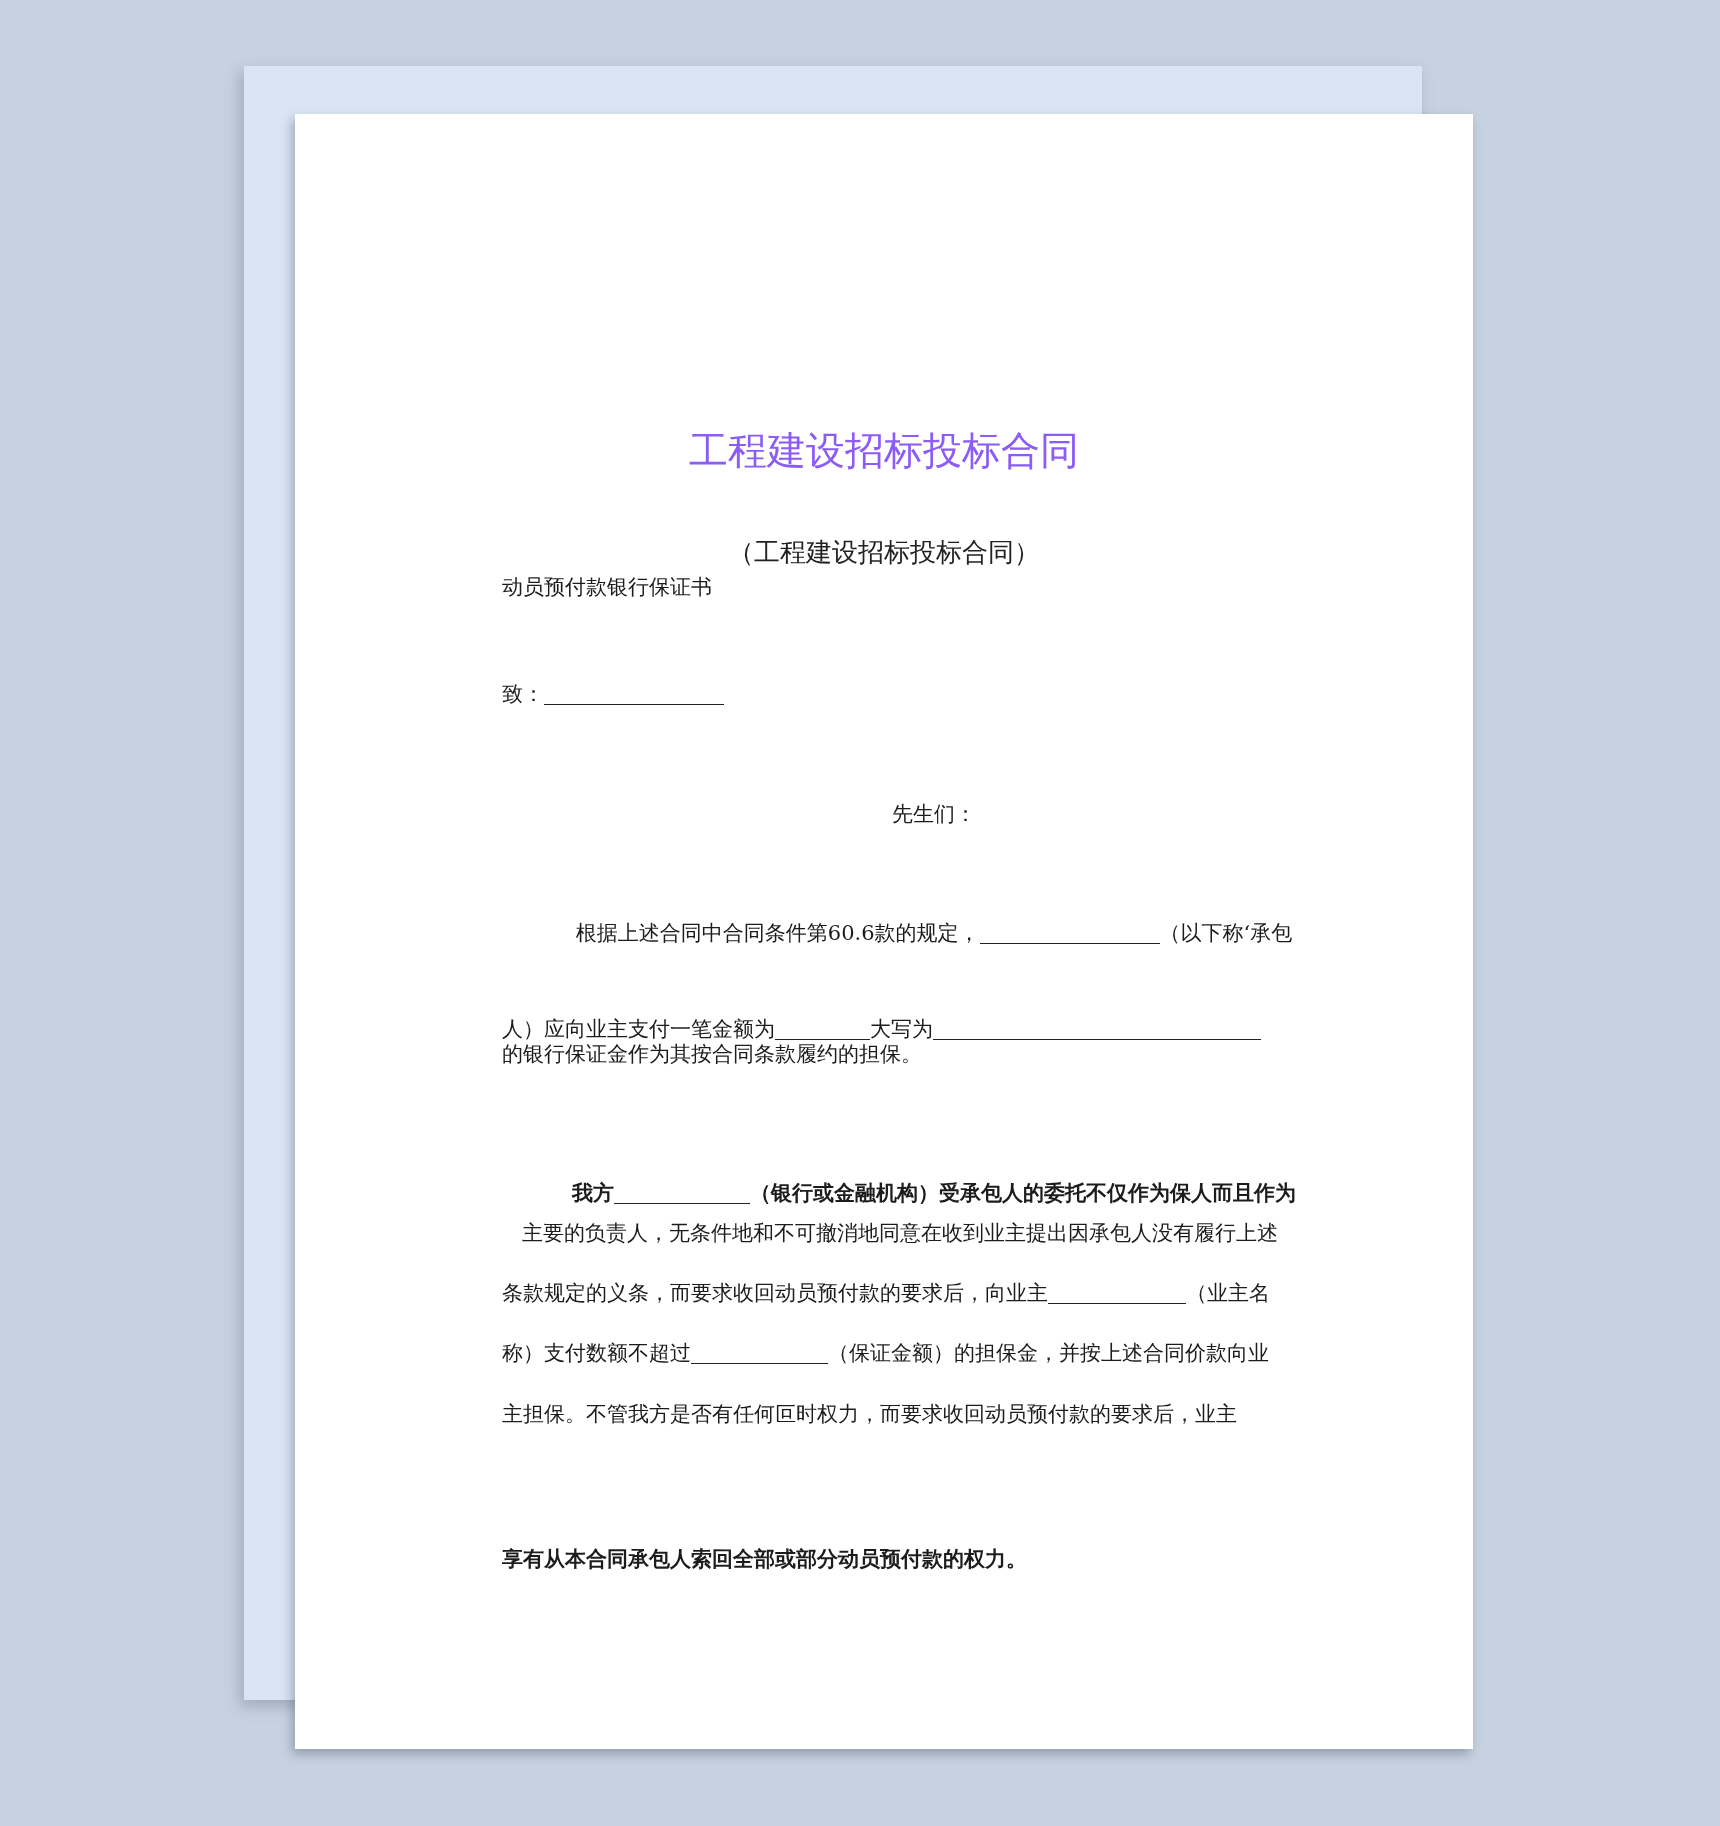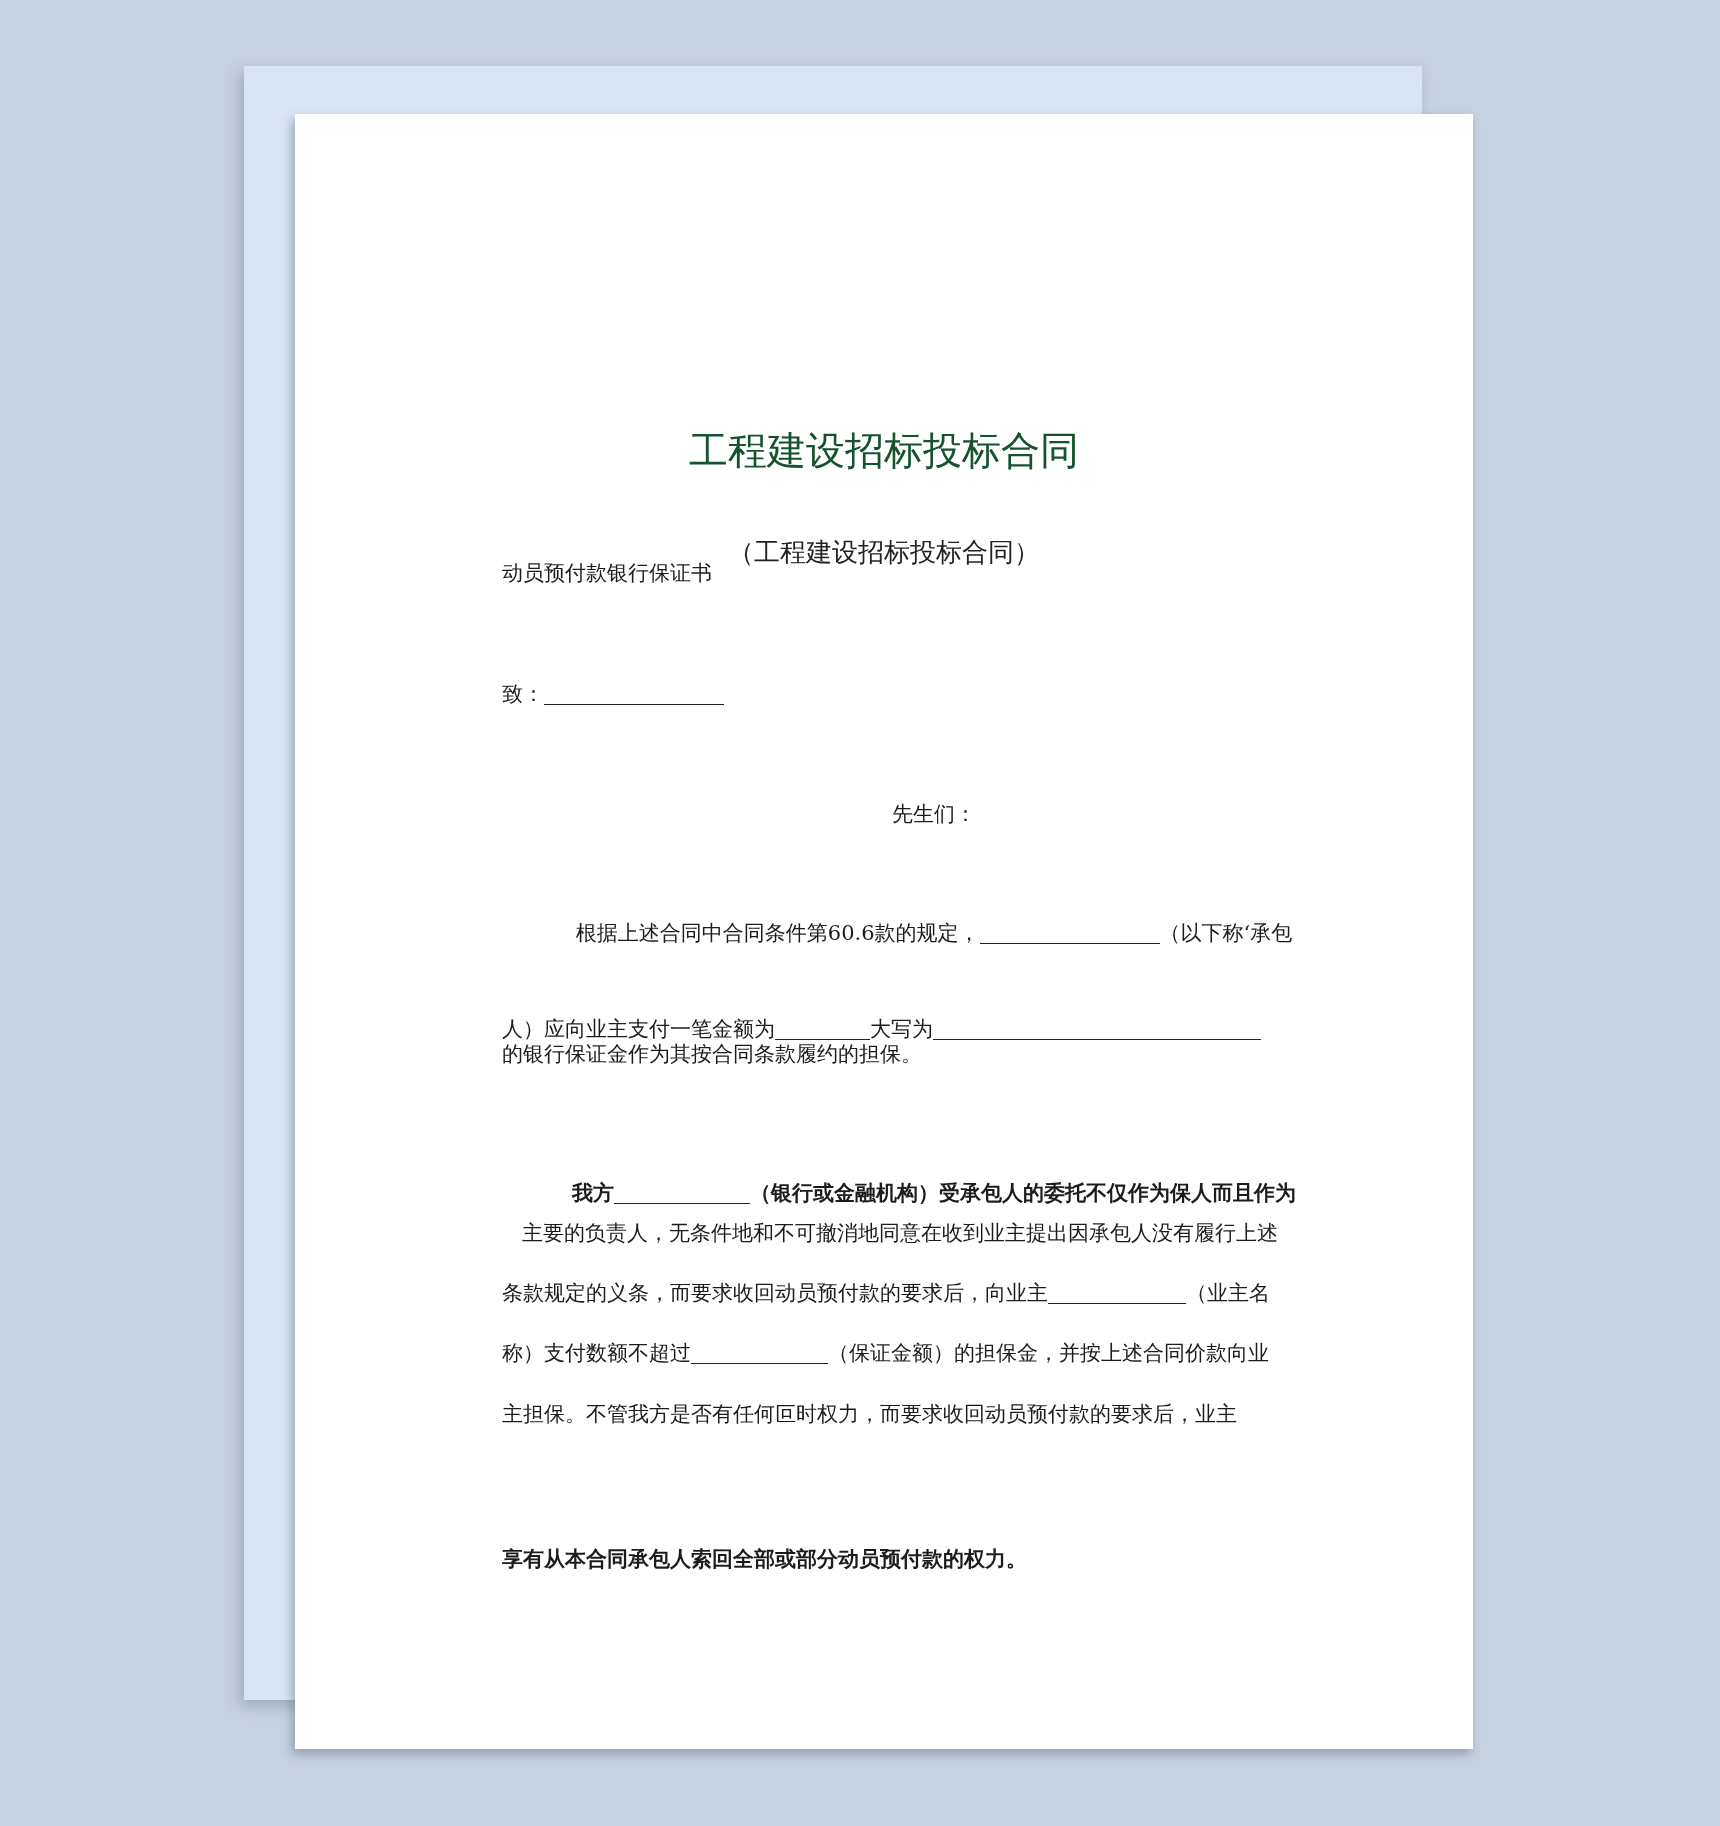--- a/index.html
+++ b/index.html
@@ -15,21 +15,21 @@
     box-shadow: -4px 6px 14px rgba(80, 95, 120, 0.35);
   }
   .front-page {
     position: absolute; left: 295px; top: 114px; width: 1178px; height: 1635px;
     background: #FFFFFF;
     box-shadow: -3px 5px 10px rgba(80, 95, 120, 0.45);
   }
   .title {
     position: absolute; left: 0; width: 100%; top: 312px; text-align: center;
     font-family: "DejaVu Sans", "Liberation Sans", sans-serif;
-    font-size: 39px; line-height: 50px; font-weight: 500; color: #14532d;
+    font-size: 39px; line-height: 50px; font-weight: 500; color: #8b5cf6;
     letter-spacing: 0;
   }
   .subtitle {
     position: absolute; left: 0; width: 100%; top: 421px; text-align: center;
     font-size: 26px; line-height: 34px; color: #222;
   }
   .line {
     position: absolute; left: 502px; width: 780px; white-space: nowrap;
     font-size: 21px; line-height: 30px; color: #1c1c1c;
   }
@@ -42,21 +42,21 @@
 </head>
 <body>
 
 <div class="back-page"></div>
 
 <div class="front-page">
   <div class="title">工程建设招标投标合同</div>
   <div class="subtitle">（工程建设招标投标合同）</div>
 </div>
 
-<div class="line" style="top:558px;">动员预付款银行保证书</div>
+<div class="line" style="top:572px;">动员预付款银行保证书</div>
 
 <div class="line" style="top:679px;">
   <span>致：</span><span class="blank" style="width:180px;"></span>
 </div>
 
 <div class="line indent" style="top:799px;">先生们：</div>
 
 <div class="line indent" style="top:918px;">
   <span>根据上述合同中合同条件第60.6款的规定，</span><span class="blank" style="width:180px;"></span><span>（以下称‘承包</span>
 </div>

